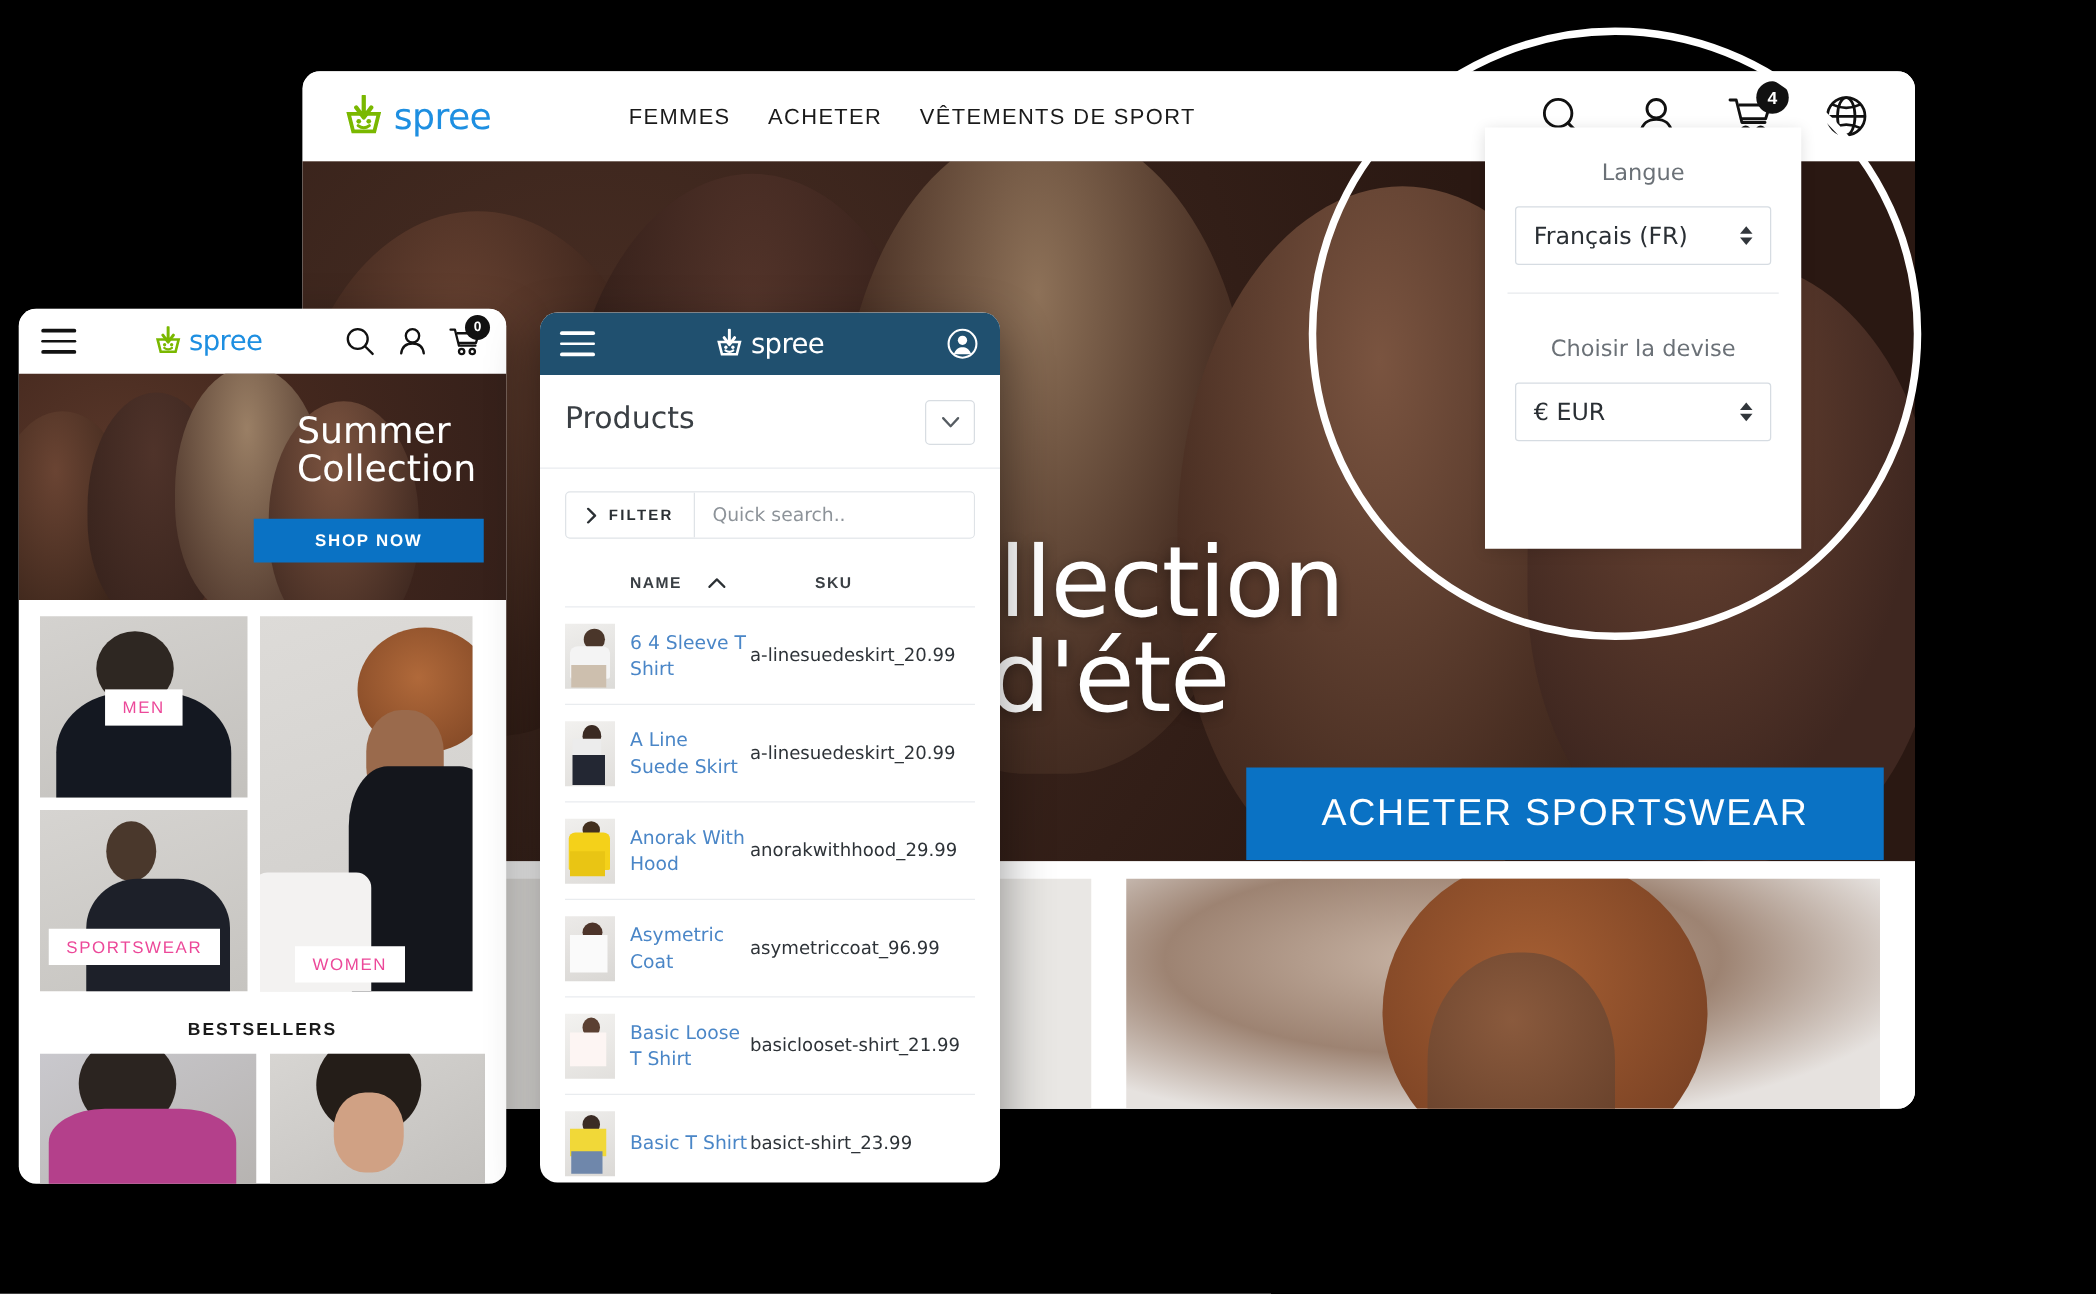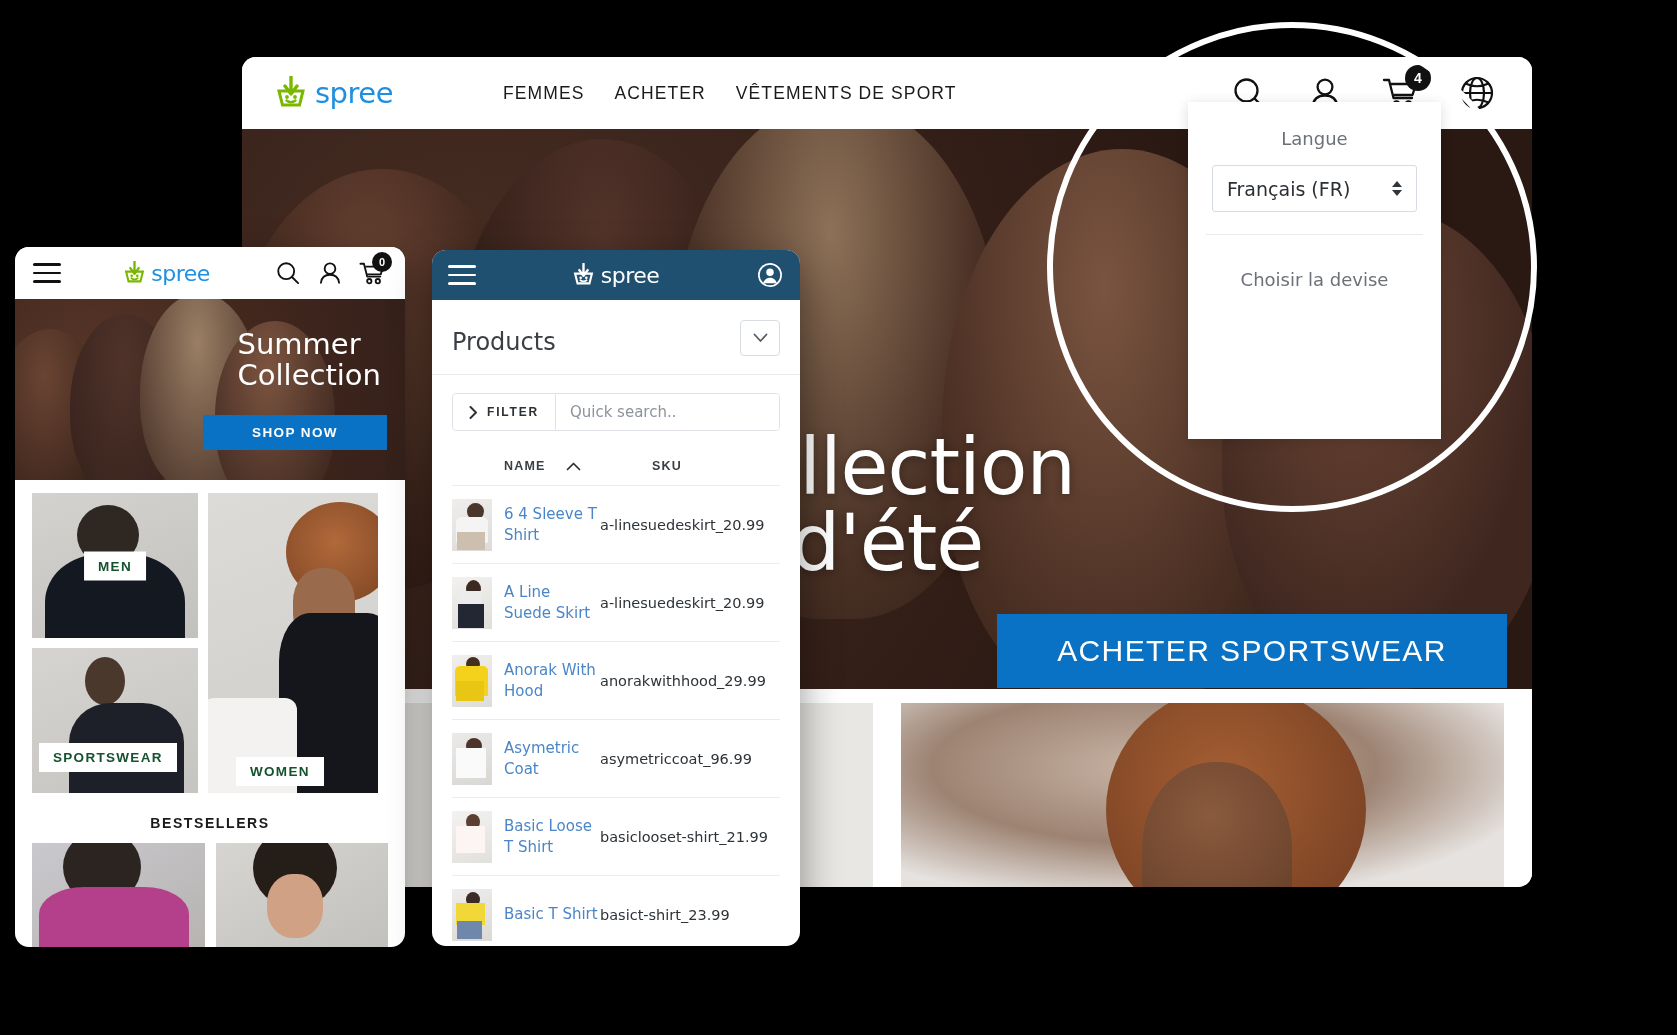--- a/index.html
+++ b/index.html
@@ -117,39 +117,39 @@
   .mb-hero-title{ position:absolute; right:24px; top:30px; text-align:left; color:#fff;
     font-size:29px; line-height:1.07; font-family:"DejaVu Sans", sans-serif; }
   .mb-shop{ position:absolute; right:18px; bottom:30px; width:184px; height:35px;
     background:#0a72c4; color:#fff; display:flex; align-items:center; justify-content:center;
     font-size:13.5px; letter-spacing:1.4px; font-weight:700;}
 
   .mb-grid{ display:flex; gap:10px; padding:13px 17px 0 17px; }
   .mb-col{ display:flex; flex-direction:column; gap:10px; }
   .tile{ position:relative; background:#dcdad7; overflow:hidden; }
   .tile-label{
-    position:absolute; background:#fff; color:#14532d; font-size:13.5px;
-    letter-spacing:1.3px; padding:7px 14px; font-weight:700;
+    position:absolute; background:#fff; color:#ec4899; font-size:13.5px;
+    letter-spacing:1.3px; padding:7px 14px; font-weight:400;
   }
   .mb-bestsellers{ text-align:center; font-size:14px; letter-spacing:1.6px; font-weight:700;
     color:#1a1a1a; margin:22px 0 12px 0; }
   .mb-bs-row{ display:flex; gap:11px; padding:0 17px; }
   .bs-card{ flex:1; height:110px; background:#d9d7d6; overflow:hidden; position:relative;}
 
   
   .admin{
     position:absolute; left:432px; top:250px; width:368px; height:696px;
     background:#fff; border-radius:14px; overflow:hidden;
     box-shadow:0 16px 42px rgba(0,0,0,.42); z-index:6;
   }
   .ad-topbar{ height:50px; background:#20506f; display:flex; align-items:center;
     padding:0 16px; }
   .ad-topbar .hamburger span{ background:#fff; }
   .ad-brand{ margin-left:auto; margin-right:auto; display:flex; align-items:center; gap:7px;}
-  .ad-title-row{ display:flex; align-items:flex-end; padding:20px 20px 18px 20px; }
+  .ad-title-row{ display:flex; align-items:flex-start; padding:20px 20px 18px 20px; }
   .ad-title{ font-size:24px; color:#3a3f44; font-family:"DejaVu Sans", sans-serif;}
   .ad-caret-btn{ margin-left:auto; width:40px; height:36px; border:1px solid #d8dde2;
     border-radius:4px; display:flex; align-items:center; justify-content:center;
     background:#fff; cursor:pointer; }
   .ad-sep{ height:1px; background:#e9ecef; }
   .ad-filter-row{ padding:18px 20px; display:flex; }
   .filter-box{ display:flex; width:100%; border:1px solid #dfe3e7; border-radius:4px;
     overflow:hidden; height:38px; }
   .filter-btn{ display:flex; align-items:center; gap:9px; padding:0 16px;
     border-right:1px solid #dfe3e7; font-size:12px; font-weight:700; letter-spacing:1.8px;
@@ -258,20 +258,27 @@
       <span>Français (FR)</span>
       <span class="sel-arrows">
           <i class="up"></i>
           <i class="dn"></i>
         </span>
     </div>
   </div>
   <div class="lang-div"></div>
   <div class="lang-sec" style="padding-top:34px;">
     <div class="lang-label">Choisir la devise</div>
+    <div class="fake-select">
+      <span>€ EUR</span>
+      <span class="sel-arrows">
+          <i class="up"></i>
+          <i class="dn"></i>
+        </span>
+    </div>
   </div>
 </div>
 
 <div class="mag-circle"></div>
 
 <div class="mobile">
   <div class="mb-header">
     <div class="hamburger">
         <span></span>
         <span></span>

